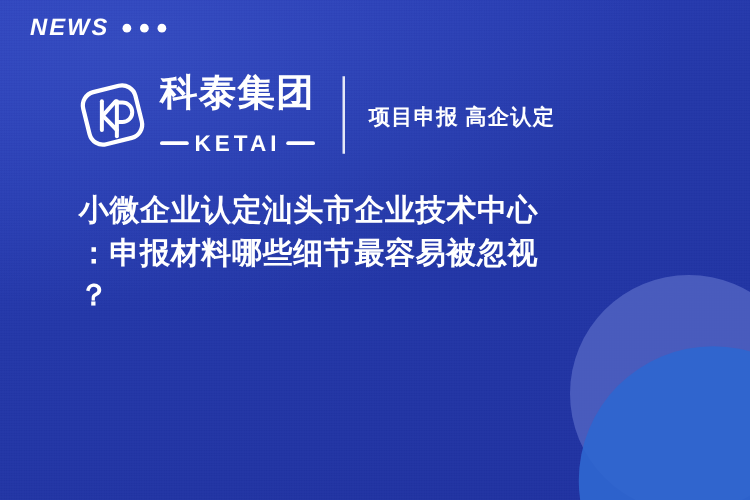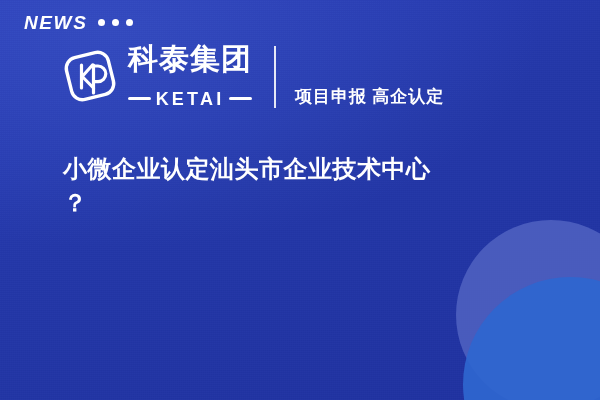--- a/index.html
+++ b/index.html
@@ -85,23 +85,23 @@
     width: 7px;
     height: 7px;
     border-radius: 50%;
     background: #ffffff;
   }
 
   
   .brand-row {
     position: absolute;
     left: 62px;
-    top: 44px;
-    display: flex;
-    align-items: flex-end;
+    top: 60px;
+    display: flex;
+    align-items: center;
     z-index: 5;
   }
   .brand-logo {
     display: flex;
     align-items: center;
     gap: 10px;
   }
   .logo-mark {
     width: 56px;
     height: 60px;
@@ -238,16 +238,17 @@
 
     <div class="brand-divider"></div>
 
     <div class="tagline">
       <div class="tagline-sub">项目申报 高企认定</div>
     </div>
   </div>
 
   <div class="headline">
     <div class="headline-line">小微企业认定汕头市企业技术中心</div>
+    <div class="headline-line">：申报材料哪些细节最容易被忽视</div>
     <div class="headline-line">？</div>
   </div>
 
 </div>
 
 </body></html>

